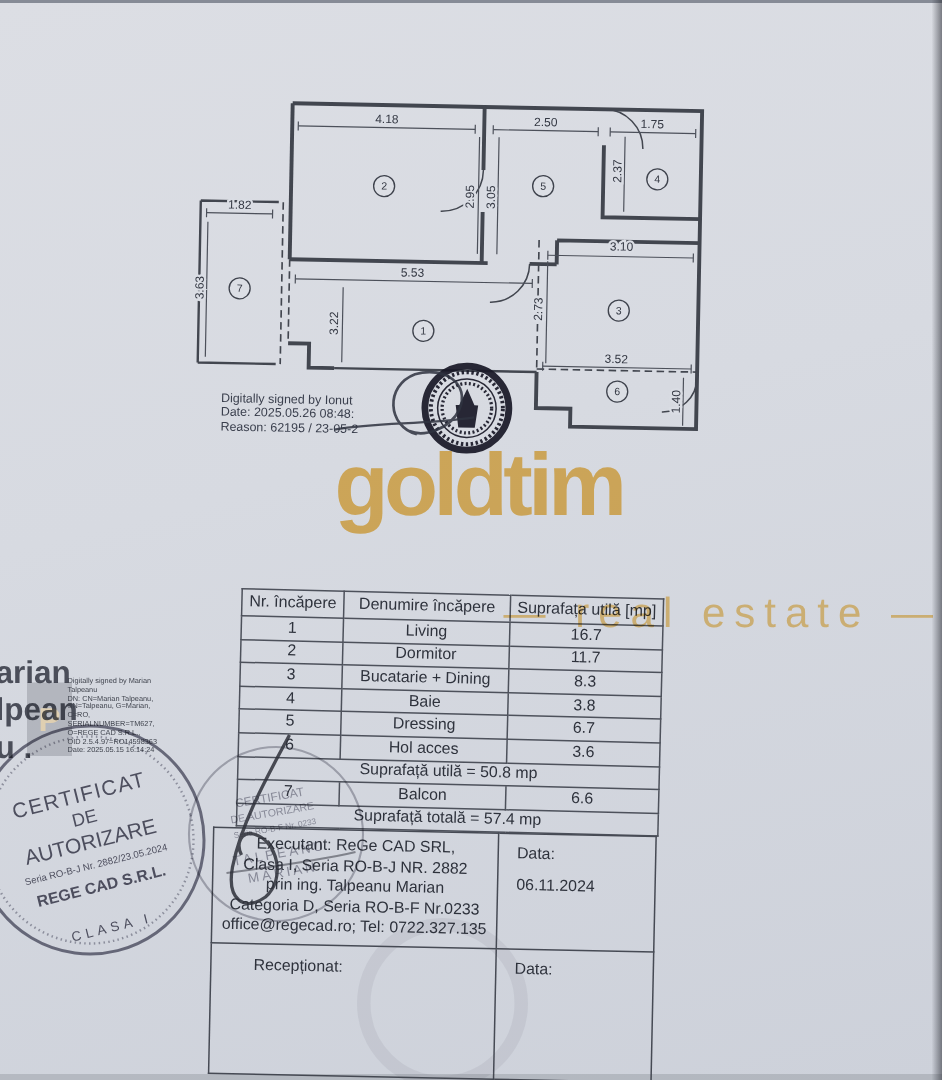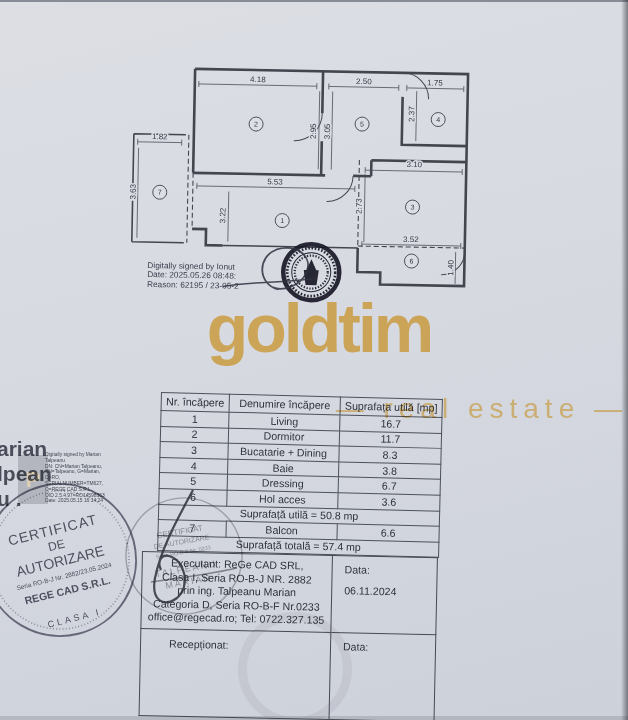--- a/index.html
+++ b/index.html
@@ -15,21 +15,21 @@
   .plan-wrap{position:absolute;left:125px;top:55px;width:360px;height:252px;
     transform:rotate(1.1deg);z-index:2;}
   .plan-sig{position:absolute;left:24px;top:209px;font-size:8.3px;line-height:9.4px;
     color:#3a3f4d;white-space:nowrap;z-index:3;}
   .plan-scribble{position:absolute;left:95px;top:183px;z-index:4;opacity:.85;}
   .dim-label{font-size:8px;fill:#343843;paint-order:stroke;stroke:#dadde4;stroke-width:3px;}
   .room-num{font-size:7px;fill:#343843;text-anchor:middle;}
 
   
   .brand{position:absolute;left:10px;right:0;top:289px;text-align:center;
-    font-size:68px;font-weight:700;letter-spacing:-3px;color:#f1b94e;opacity:.88;
+    font-size:59px;font-weight:700;letter-spacing:-3px;color:#f1b94e;opacity:.88;
     mix-blend-mode:multiply;z-index:6;pointer-events:none;}
   .tagline{position:absolute;left:0;right:0;top:393px;text-align:right;
     font-size:28px;letter-spacing:6px;color:#f1b94e;opacity:.7;
     mix-blend-mode:multiply;z-index:6;pointer-events:none;}
 
   
   .area-wrap{position:absolute;left:161px;top:392px;transform:rotate(1.4deg);
     transform-origin:0 0;z-index:3;}
   .area-wrap table{border-collapse:collapse;table-layout:fixed;width:281px;}
   .area-wrap th,.area-wrap td{border:1.1px solid #4d515b;font-size:10.6px;color:#2e323c;

